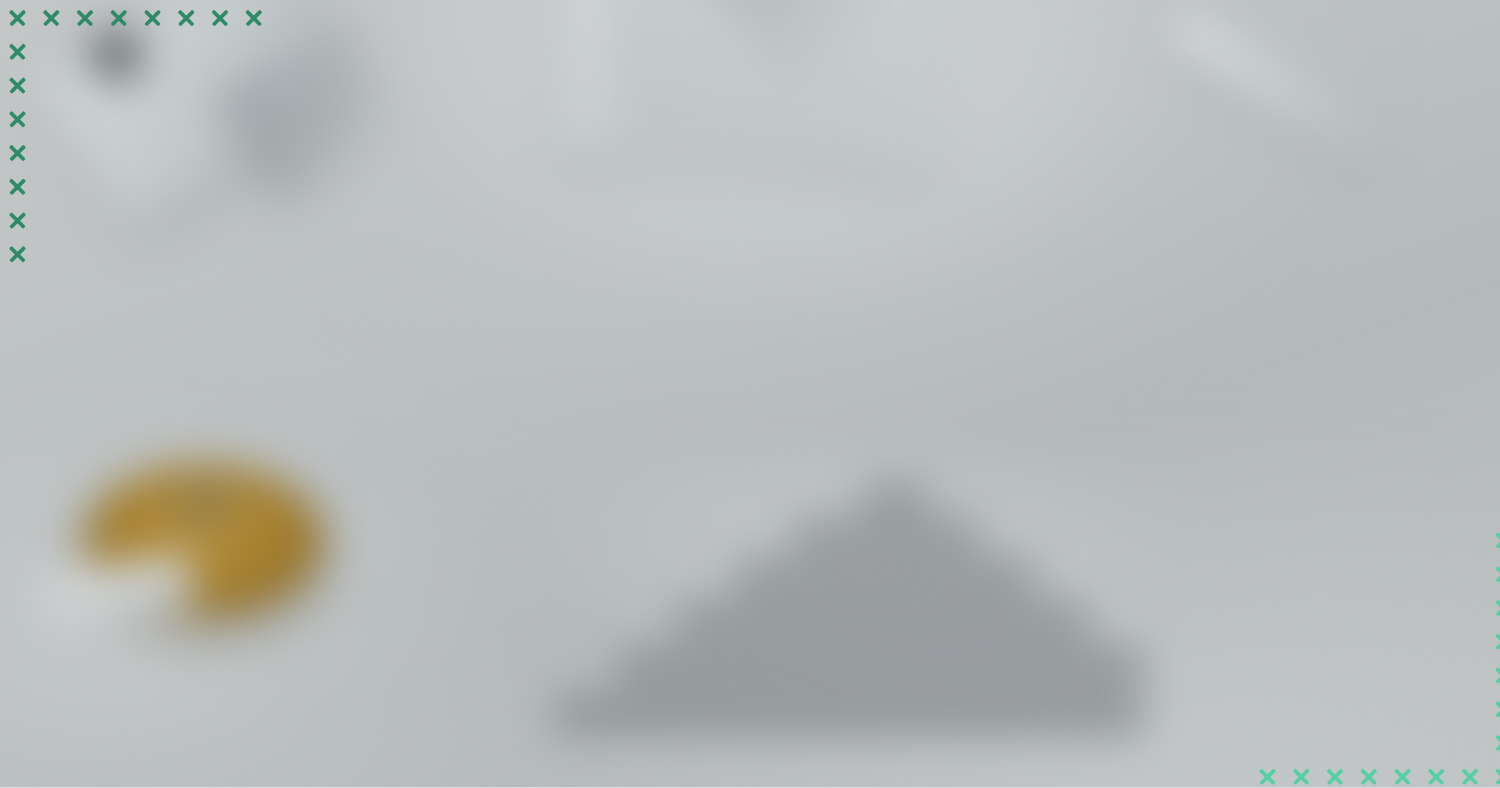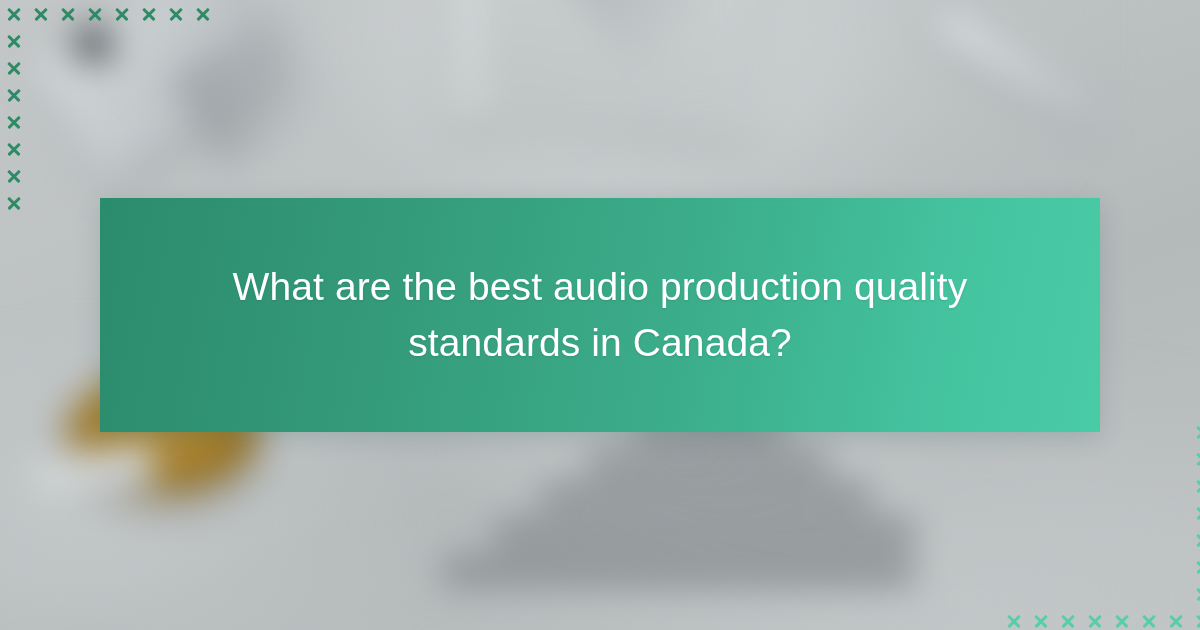--- a/index.html
+++ b/index.html
@@ -267,17 +267,14 @@
       <div class="xcell" style="left: 0px; top: 189px;"></div>
       <div class="xcell" style="left: 189px; top: 0px;"></div>
       <div class="xcell" style="left: 189px; top: 27px;"></div>
       <div class="xcell" style="left: 189px; top: 54px;"></div>
       <div class="xcell" style="left: 189px; top: 81px;"></div>
       <div class="xcell" style="left: 189px; top: 108px;"></div>
       <div class="xcell" style="left: 189px; top: 135px;"></div>
       <div class="xcell" style="left: 189px; top: 162px;"></div>
     </div>
 
-  <div class="banner">
-    <h1 class="banner-title">What are the best audio production quality standards in Canada?</h1>
-  </div>
 
 </div>
 
 </body></html>

